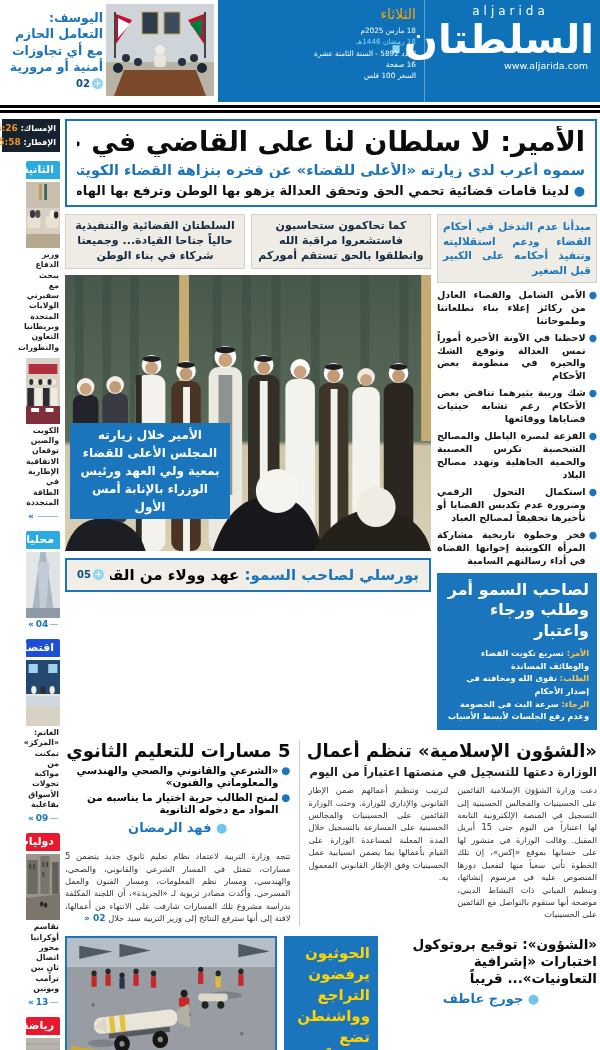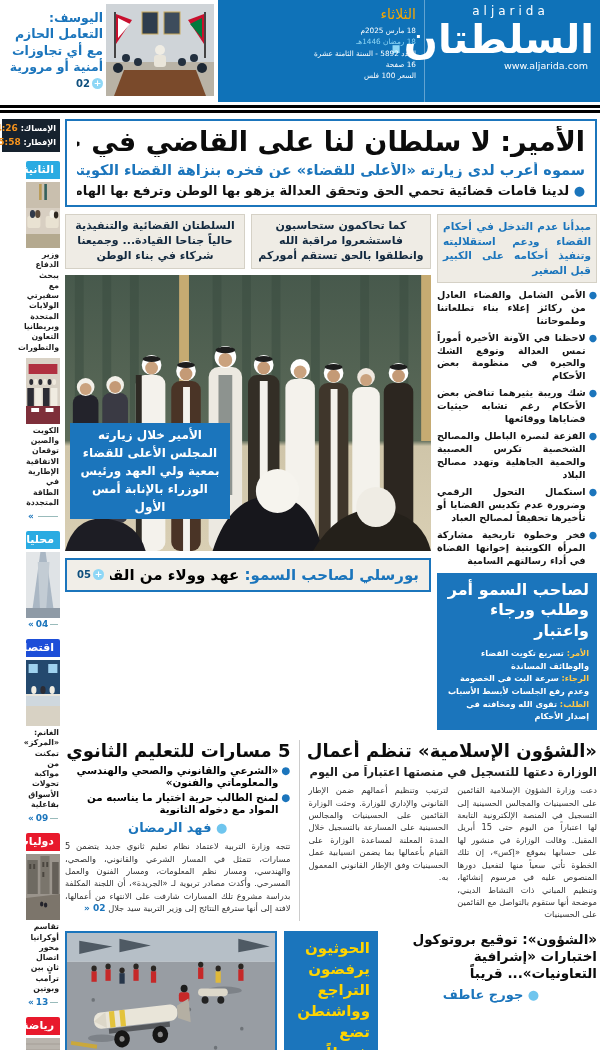--- a/index.html
+++ b/index.html
@@ -83,21 +83,21 @@
   .art-islamic { flex:1.28; min-width:0; border-left:1px solid #ccc; padding-left:8px; }
   .art-edu { flex:1; min-width:0; }
   .a-title { font-size:18px; font-weight:bold; color:#0c0c0c; white-space:nowrap; overflow:hidden; }
   .a-sub { font-size:11.5px; font-weight:bold; color:#222; margin-top:4px; white-space:nowrap; overflow:hidden; }
   .a-bul { font-size:10.3px; font-weight:bold; margin-top:3px; display:flex; gap:3px; }
   .byline { text-align:center; color:#1b75bc; font-weight:bold; font-size:13px; margin:5px 0 4px; }
   .byline .d { color:#6fc5ee; }
   .cols2 { display:flex; gap:9px; font-size:8.3px; color:#333; line-height:1.5; text-align:justify; margin-top:5px; }
   .cols2 > div { flex:1; min-width:0; }
   .pgref { color:#1b75bc; font-weight:bold; font-size:9px; white-space:nowrap; }
-  .body1 { font-size:8.3px; color:#333; line-height:1.5; text-align:justify; margin-top:5px; }
+  .body1 { font-size:8.3px; color:#333; line-height:1.5; text-align:justify; margin-top:15px; }
 
   .low-row { display:flex; gap:7px; margin-top:10px; height:136px; }
   .art-coop { width:212px; flex:none; overflow:hidden; }
   .coop-t { font-size:13.5px; font-weight:bold; line-height:1.25; color:#0c0c0c; }
   .coop-s { font-size:9.3px; font-weight:bold; color:#222; margin-top:3px; }
   .houthi { width:94px; flex:none; background:#1b75bc; color:#ffd400; font-weight:bold;
     font-size:15px; line-height:1.4; padding:7px 8px; display:flex; flex-direction:column; }
   .carrier { flex:1; border:2px solid #1b75bc; overflow:hidden; }
   .carrier svg { display:block; width:100%; height:100%; }
 </style>
@@ -191,22 +191,22 @@
                 <span>استكمال التحول الرقمي وضرورة عدم تكديس القضايا أو تأخيرها تحقيقاً لمصالح العباد</span>
               </li>
             <li class="pt">
                 <span class="d">●</span>
                 <span>فخر وخطوة تاريخية مشاركة المرأة الكويتية إخوانها القضاة في أداء رسالتهم السامية</span>
               </li>
           </ul>
           <div class="amir">
             <div class="amir-t">لصاحب السمو أمر وطلب ورجاء واعتبار</div>
             <div class="amir-l"><span class="lb">الأمر:</span> <span>تسريع تكويت القضاء والوظائف المساندة</span></div>
+            <div class="amir-l"><span class="lb">الطلب:</span> <span>تقوى الله ومخافته في إصدار الأحكام</span></div>
             <div class="amir-l"><span class="lb">الرجاء:</span> <span>سرعة البت في الخصومة وعدم رفع الجلسات لأبسط الأسباب</span></div>
-            <div class="amir-l"><span class="lb">الطلب:</span> <span>تقوى الله ومخافته في إصدار الأحكام</span></div>
           </div>
         </div>
 
         <div class="lead-photo">
           <div class="quotes">
             <div class="quote">كما تحاكمون ستحاسبون فاستشعروا مراقبة الله وانطلقوا بالحق تستقم أموركم</div>
             <div class="quote">السلطتان القضائية والتنفيذية حالياً جناحا القيادة... وجميعنا شركاء في بناء الوطن</div>
           </div>
           <div class="mphoto">
             <svg viewBox="0 0 372 276" preserveAspectRatio="none">

